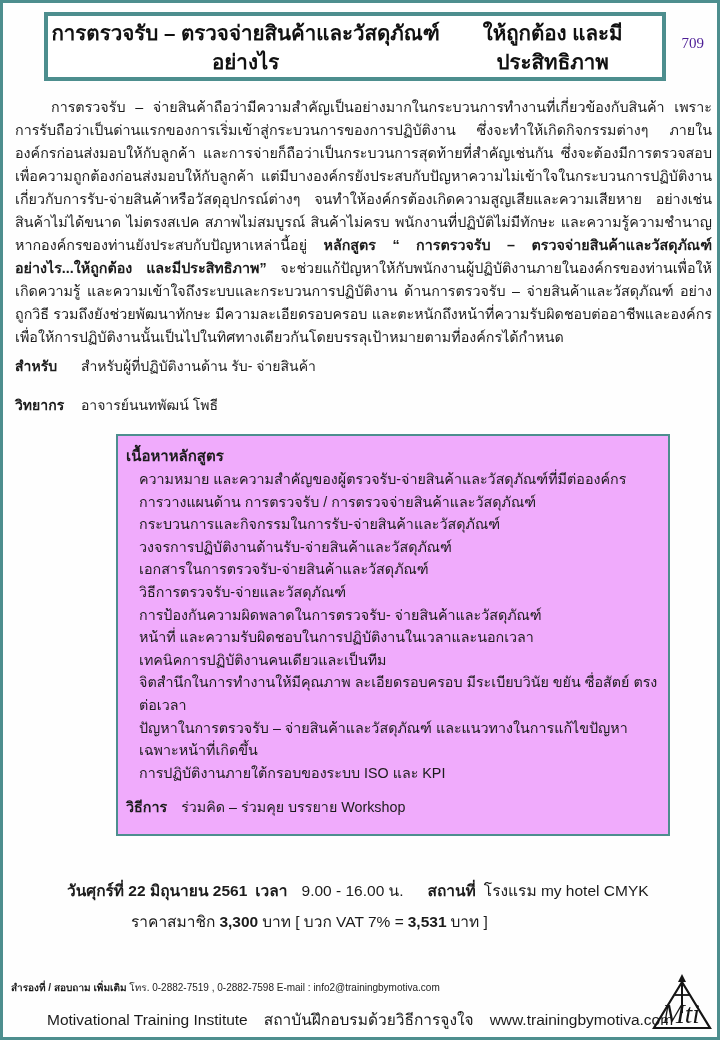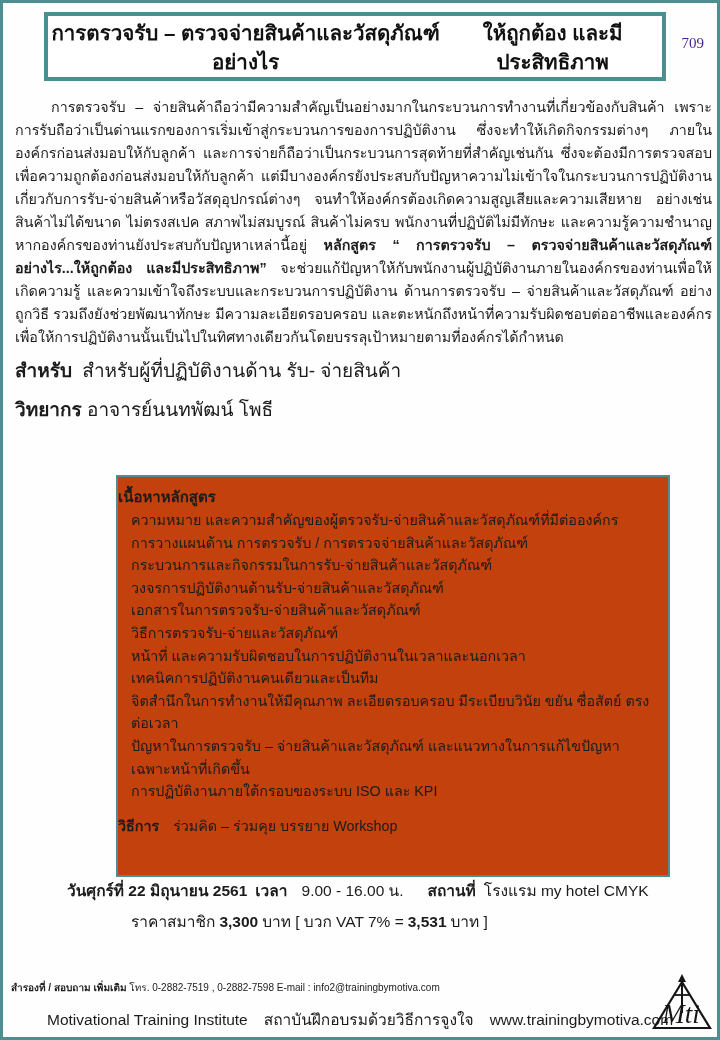--- a/index.html
+++ b/index.html
@@ -34,33 +34,32 @@
 
   .intro {
     position:absolute; top:93px; left:12px;
     width:697px;
     font-size:14.3px; line-height:23px;
     text-align:justify;
     text-indent:36px;
   }
   .b { font-weight:700; }
 
-  .meta-row { position:absolute; left:12px; font-size:19px; }
+  .meta-row { position:absolute; left:12px; font-size:14px; }
   .meta-row .label { display:inline-block; min-width:62px; font-weight:700; }
   .meta-for { top:352px; }
   .meta-instructor { top:391px; }
 
   .course-box {
     position:absolute; top:431px; left:113px;
     width:554px; height:402px;
     border:2px solid #4d8e8e;
-    background:#c2410c;
-    padding:7px 10px 0 0;
+    background:#f0abfc;
+    padding:7px 10px 0 8px;
     font-size:14.3px;
-    margin-top:41px;
   }
   .course-heading { font-weight:700; font-size:15px; line-height:25px; }
   .course-items .item { line-height:22.6px; margin-left:13px; }
   .method-row { margin-top:12px; }
   .method-row .label { font-weight:700; margin-right:14px; }
 
   .schedule {
     position:absolute; top:872px; left:64px;
     font-size:15.5px; line-height:31px; width:640px;
   }
@@ -111,20 +110,21 @@
 
   <div class="course-box">
     <div class="course-heading">เนื้อหาหลักสูตร</div>
     <div class="course-items">
       <div class="item">ความหมาย และความสำคัญของผู้ตรวจรับ-จ่ายสินค้าและวัสดุภัณฑ์ที่มีต่อองค์กร</div>
       <div class="item">การวางแผนด้าน การตรวจรับ / การตรวจจ่ายสินค้าและวัสดุภัณฑ์</div>
       <div class="item">กระบวนการและกิจกรรมในการรับ-จ่ายสินค้าและวัสดุภัณฑ์</div>
       <div class="item">วงจรการปฏิบัติงานด้านรับ-จ่ายสินค้าและวัสดุภัณฑ์</div>
       <div class="item">เอกสารในการตรวจรับ-จ่ายสินค้าและวัสดุภัณฑ์</div>
       <div class="item">วิธีการตรวจรับ-จ่ายและวัสดุภัณฑ์</div>
+      <div class="item">การป้องกันความผิดพลาดในการตรวจรับ- จ่ายสินค้าและวัสดุภัณฑ์</div>
       <div class="item">หน้าที่ และความรับผิดชอบในการปฏิบัติงานในเวลาและนอกเวลา</div>
       <div class="item">เทคนิคการปฏิบัติงานคนเดียวและเป็นทีม</div>
       <div class="item">จิตสำนึกในการทำงานให้มีคุณภาพ ละเอียดรอบครอบ มีระเบียบวินัย ขยัน ซื่อสัตย์ ตรงต่อเวลา</div>
       <div class="item">ปัญหาในการตรวจรับ – จ่ายสินค้าและวัสดุภัณฑ์ และแนวทางในการแก้ไขปัญหาเฉพาะหน้าที่เกิดขึ้น</div>
       <div class="item">การปฏิบัติงานภายใต้กรอบของระบบ ISO  และ KPI</div>
     </div>
     <div class="method-row">
       <span class="label">วิธีการ</span><span>ร่วมคิด – ร่วมคุย บรรยาย Workshop</span>
     </div>
   </div>

